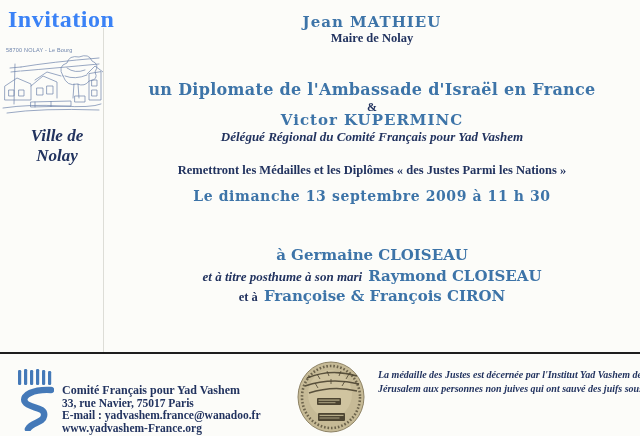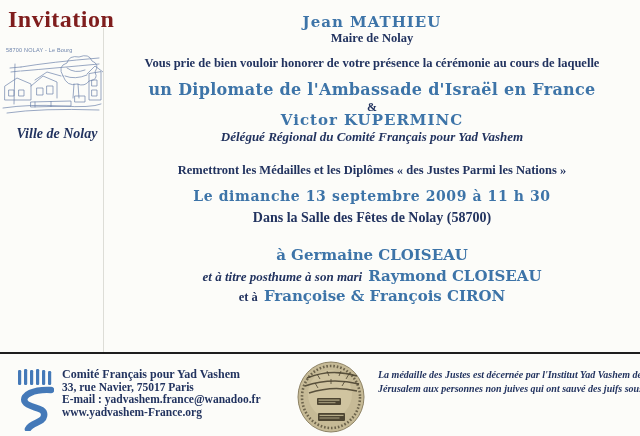--- a/index.html
+++ b/index.html
@@ -5,31 +5,31 @@
   html,body{margin:0;padding:0;background:#e8e8e4;}
   .page{
     position:relative;width:640px;height:436px;overflow:hidden;
     background:var(--page-bg,#fcfcf9);
     font-family:"Liberation Serif","DejaVu Serif",serif;
   }
   
   .invitation-title{
     position:absolute;left:8px;top:6px;
     font-family:"Liberation Serif",serif;font-weight:700;
-    font-size:24px;color:#7f1d1d;letter-spacing:.5px;
+    font-size:24px;color:#3b82f6;letter-spacing:.5px;
   }
   .sketch{position:absolute;left:1px;top:46px;width:102px;height:70px;}
   .sketch-caption{
     position:absolute;left:6px;top:47px;
     font-size:5.5px;color:var(--sketch-ink,#6d83ab);
     font-family:"Liberation Sans",sans-serif;letter-spacing:.2px;white-space:nowrap;
   }
   .ville-label{
     position:absolute;left:9px;top:126px;width:96px;text-align:center;
-    font-weight:700;font-style:italic;font-size:14px;color:var(--navy,#22335f);
+    font-weight:700;font-style:italic;font-size:17px;color:var(--navy,#22335f);
   }
   .crease{
     position:absolute;left:103px;top:28px;width:1px;height:324px;
     background:rgba(170,170,160,.38);
   }
   
   .main{position:absolute;left:104px;top:0;width:536px;height:352px;}
   .line{position:absolute;left:0;width:100%;text-align:center;white-space:nowrap;}
   .navy-b   {color:var(--navy,#22335f);font-weight:700;}
   .navy-bi  {color:var(--navy,#22335f);font-weight:700;font-style:italic;}
@@ -57,21 +57,21 @@
     font-size:15px;margin-left:6px;
   }
   
   .divider{position:absolute;left:0;top:352px;width:640px;height:2px;background:#1e1e1e;}
   .logo{position:absolute;left:16px;top:369px;width:38px;height:62px;}
   .address{
     position:absolute;left:62px;top:368px;
     color:var(--navy,#22335f);font-weight:700;font-size:11.5px;line-height:12.6px;
     white-space:nowrap;
   }
-  .address .org{font-size:12px;}
+  .address .org{font-size:12px;margin-top:16px;}
   .medal{position:absolute;left:297px;top:360px;width:68px;height:73px;}
   .medal-note{
     position:absolute;left:378px;top:368px;width:256px;
     color:var(--navy,#22335f);font-weight:700;font-style:italic;
     font-size:10px;line-height:13.5px;white-space:nowrap;
   }
 </style>
 </head>
 <body>
 
@@ -117,28 +117,26 @@
   </svg>
   <div class="sketch-caption">58700 NOLAY - Le Bourg</div>
 
   <div class="ville-label">Ville de Nolay</div>
 
   <div class="crease"></div>
 
   <div class="main">
     <div class="line l-jean blue-display">Jean MATHIEU</div>
     <div class="line l-maire navy-b">Maire de Nolay</div>
-    <div class="line l-intro navy-b">Vous prie de bien vouloir honorer de votre présence la cérémonie au cours de laquelle</div>
     <div class="line l-guest1 blue-display">un Diplomate de l'Ambassade d'Israël en France</div>
     <div class="line l-amp navy-b">&amp;</div>
     <div class="line l-victor blue-display">Victor KUPERMINC</div>
     <div class="line l-delegue navy-bi">Délégué Régional du Comité Français pour Yad Vashem</div>
     <div class="line l-remettront navy-b">Remettront les Médailles et les Diplômes « des Justes Parmi les Nations »</div>
     <div class="line l-date blue-display">Le dimanche 13 septembre 2009 à 11 h 30</div>
-    <div class="line l-venue navy-b">Dans la Salle des Fêtes de Nolay (58700)</div>
     <div class="line l-germaine blue-display">à Germaine CLOISEAU</div>
     <div class="line l-raymond">
       <span class="navy-bi">et  à titre posthume à son mari</span><span class="inline-name">Raymond CLOISEAU</span>
     </div>
     <div class="line l-ciron">
       <span class="navy-b">et à</span><span class="inline-name">Françoise &amp; François CIRON</span>
     </div>
   </div>
 
   <div class="divider"></div>

